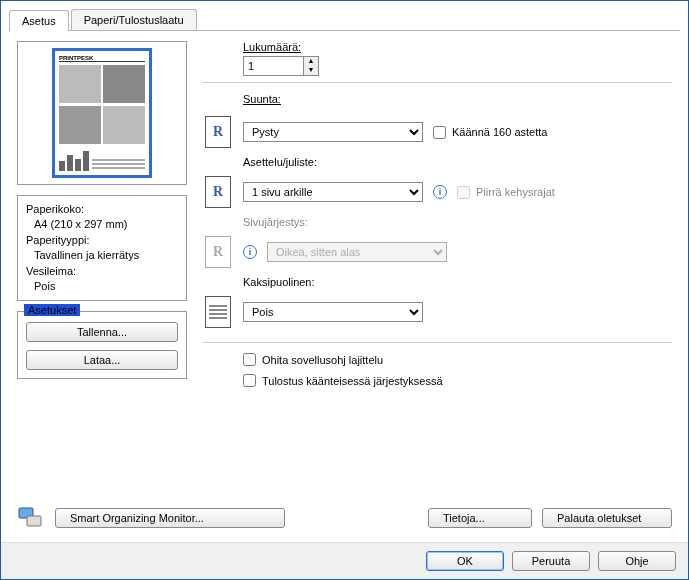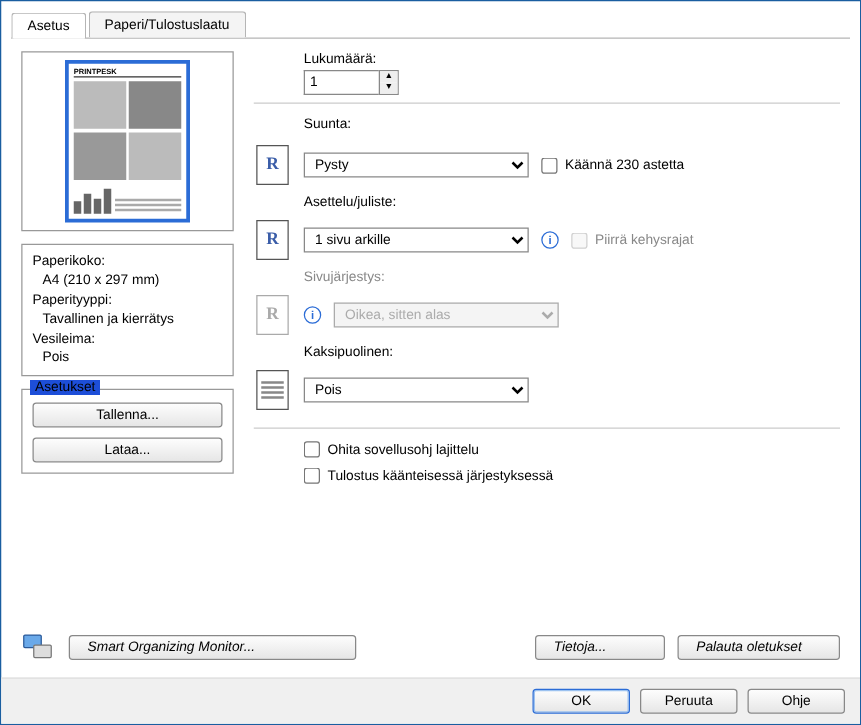--- a/index.html
+++ b/index.html
@@ -47,27 +47,27 @@
 .spinner-btns { display:flex; flex-direction:column; border:1px solid #888; }
 .spinner-btns div{ width:14px; height:9px; font-size:7px; text-align:center; background:#eee; cursor:pointer; line-height:8px;}
 .chk { display:flex; align-items:center; gap:6px; }
 .chk input { margin:0;}
 .chk.disabled { color:#888;}
 .info-icon { width:14px; height:14px; border-radius:50%; background:#fff; border:1px solid #2b6cd6; color:#2b6cd6; font-size:9px; font-weight:bold; display:inline-flex; align-items:center; justify-content:center;}
 .hr { border:none; border-top:1px solid #ccc; margin:6px 0 10px 0;}
 .bottom-area { padding: 6px 16px 10px 16px; }
 .bottom-row { display:flex; align-items:center; gap:10px; }
 .bottom-row .spacer{ flex:1;}
-.wide-btn{ border:1px solid #888; background:linear-gradient(#fdfdfd,#e6e6e6); border-radius:3px; padding:3px 14px; cursor:pointer;font-style:italic;}
+.wide-btn{ border:1px solid #888; background:linear-gradient(#fdfdfd,#e6e6e6); border-radius:3px; padding:3px 14px; cursor:pointer;}
 .monitor-icon { width:28px; height:28px; }
 .dlg-btns { display:flex; justify-content:flex-end; gap:8px; padding:8px 12px; background:#f0f0f0; border-top:1px solid #ddd;}
 .dlg-btn{ border:1px solid #888; background:linear-gradient(#fdfdfd,#e6e6e6); border-radius:3px; padding:3px 0; width:78px; text-align:center; cursor:pointer;}
 .dlg-btn.primary{ border:1px solid #2b6cd6; box-shadow:0 0 0 1px #9cc2f0 inset;margin-left:13px;}
 .stack-section{ display:flex; flex-direction:column;}
-.stack-section .s-label{ margin-bottom:3px;}
+.stack-section .s-label{ margin-bottom:3px;text-decoration:underline;}
 .hdr-row{ display:flex; gap:10px; align-items:flex-start;}
 </style>
 </head>
 <body>
 
 <div class="window">
 
 
   <div class="tabstrip">
     <div class="tab active">Asetus</div>
@@ -146,21 +146,21 @@
       </div>
       <div class="row">
         <div class="icon-col">
             <div class="icon-box">R</div>
           </div>
         <div class="field-col">
           <select><option>Pysty</option></select>
         </div>
         <label class="chk">
           <input type="checkbox" style="">
-            <span>Käännä 230 astetta</span>
+            <span>Käännä 160 astetta</span>
         </label>
       </div>
 
       <div class="row">
         <div class="icon-col"></div>
         <div class="s-label">Asettelu/juliste:</div>
       </div>
       <div class="row">
         <div class="icon-col">
             <div class="icon-box">R</div>

